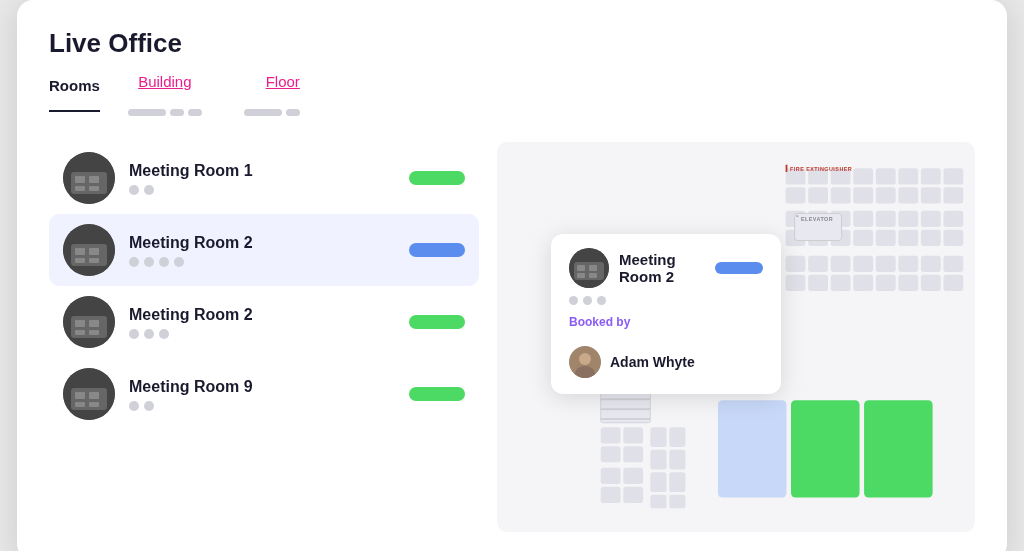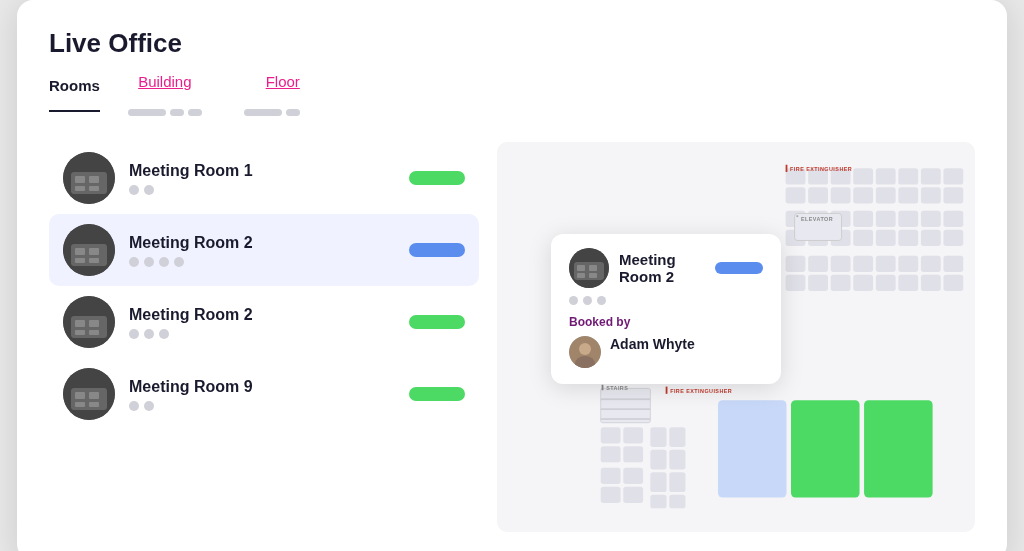--- a/index.html
+++ b/index.html
@@ -195,26 +195,26 @@
     }
     .popup-dot {
       width: 9px;
       height: 9px;
       border-radius: 50%;
       background: #d0d0d8;
     }
     .booked-by-label {
       font-size: 12px;
       font-weight: 700;
-      color: #701a75;
-      margin-bottom: 7px;
+      color: #8b5cf6;
+      margin-bottom: 17px;
     }
     .booked-user {
       display: flex;
-      align-items: flex-start;
+      align-items: center;
       gap: 9px;
     }
     .user-avatar {
       width: 32px;
       height: 32px;
       border-radius: 50%;
       background: #bbb;
       overflow: hidden;
       flex-shrink: 0;
     }

